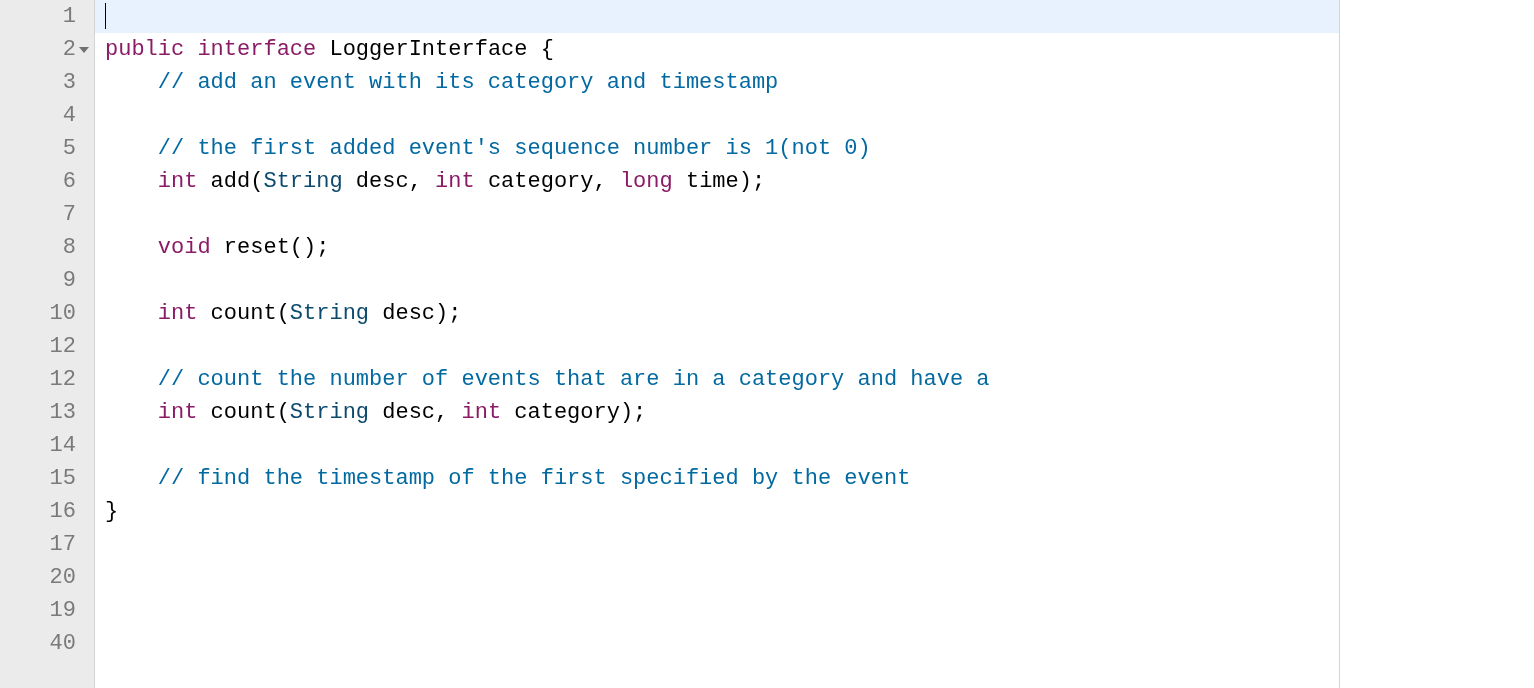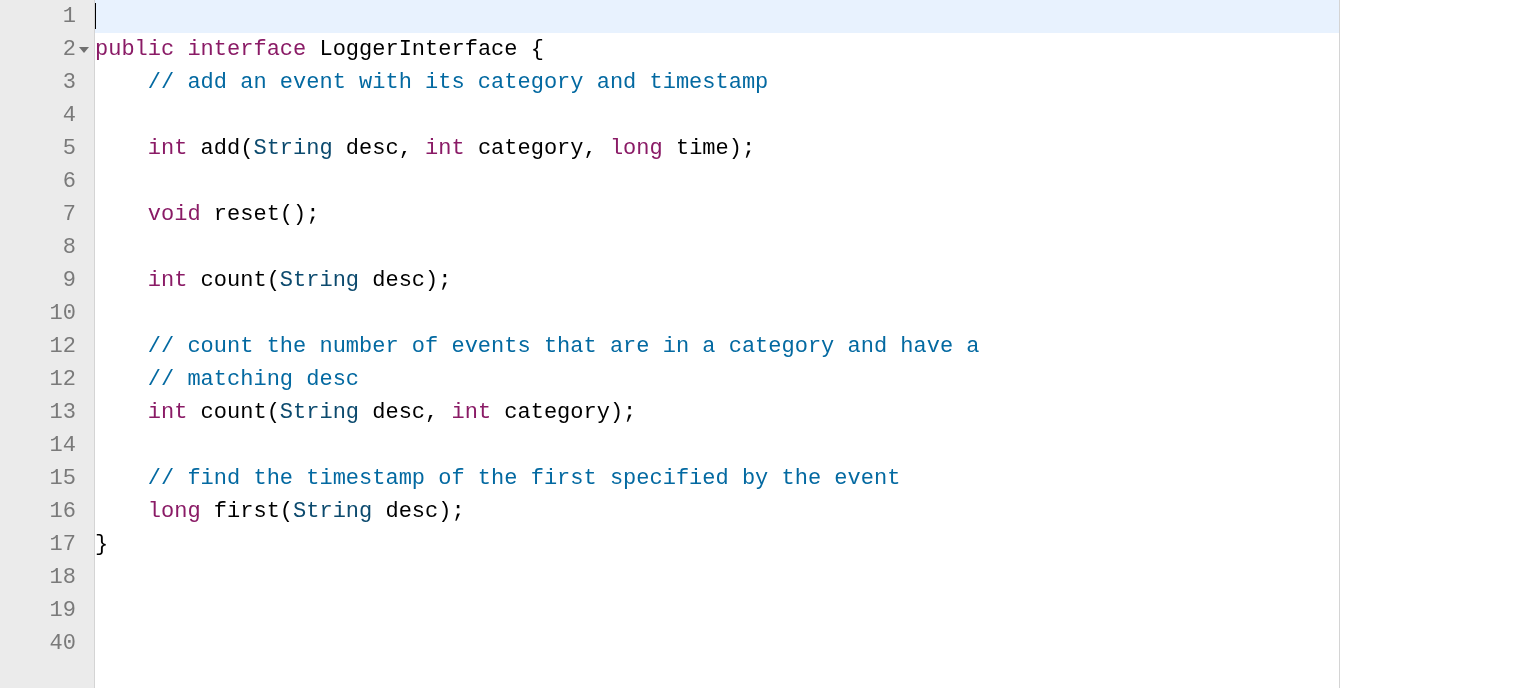--- a/index.html
+++ b/index.html
@@ -45,20 +45,21 @@
     border-left: 1px solid #d4d4d4;
   }
   .code-inner {
     border-right: 1px solid #d4d4d4;
     width: 1245px;
     height: 100%;
   }
   .code-line {
     height: 33px;
     line-height: 33px;
+    padding-left: 10px;
     white-space: pre;
     color: #000000;
   }
   .code-line.active {
     background: #e8f2fe;
   }
   .tok-kw { color: #8a1b66; }
   .tok-type { color: #0c4a6e; }
   .tok-comment { color: #0369a1; }
   .tok-paren { color: #000000; }
@@ -86,38 +87,37 @@
       <div class="gutter-line">8</div>
       <div class="gutter-line">9</div>
       <div class="gutter-line">10</div>
       <div class="gutter-line">12</div>
       <div class="gutter-line">12</div>
       <div class="gutter-line">13</div>
       <div class="gutter-line">14</div>
       <div class="gutter-line">15</div>
       <div class="gutter-line">16</div>
       <div class="gutter-line">17</div>
-      <div class="gutter-line">18</div>
+      <div class="gutter-line">20</div>
       <div class="gutter-line">19</div>
       <div class="gutter-line">40</div>
     </div>
   <div class="code-area">
     <div class="code-inner" id="code-inner">
         <div class="code-line active"><span class="cursor"></span></div>
         <div class="code-line"><span class="tok-kw">public</span><span> </span><span class="tok-kw">interface</span><span> </span><span>LoggerInterface </span><span class="tok-paren">{</span></div>
         <div class="code-line"><span>    </span><span class="tok-comment">// add an event with its category and timestamp</span></div>
         <div class="code-line"><span>    </span></div>
+        <div class="code-line"><span>    </span><span class="tok-comment">// the first added event's sequence number is 1(not 0)</span></div>
         <div class="code-line"><span>    </span><span class="tok-kw">int</span><span> add</span><span class="tok-paren">(</span><span class="tok-type">String</span><span> desc</span><span class="tok-paren">,</span><span> </span><span class="tok-kw">int</span><span> category</span><span class="tok-paren">,</span><span> </span><span class="tok-kw">long</span><span> time</span><span class="tok-paren">);</span></div>
         <div class="code-line"></div>
         <div class="code-line"><span>    </span><span class="tok-kw">void</span><span> reset</span><span class="tok-paren">();</span></div>
         <div class="code-line"></div>
         <div class="code-line"><span>    </span><span class="tok-kw">int</span><span> count</span><span class="tok-paren">(</span><span class="tok-type">String</span><span> desc</span><span class="tok-paren">);</span></div>
         <div class="code-line"></div>
         <div class="code-line"><span>    </span><span class="tok-comment">// count the number of events that are in a category and have a</span></div>
-        <div class="code-line"><span>    </span><span class="tok-comment">// matching desc</span></div>
         <div class="code-line"><span>    </span><span class="tok-kw">int</span><span> count</span><span class="tok-paren">(</span><span class="tok-type">String</span><span> desc</span><span class="tok-paren">,</span><span> </span><span class="tok-kw">int</span><span> category</span><span class="tok-paren">);</span></div>
         <div class="code-line"></div>
         <div class="code-line"><span>    </span><span class="tok-comment">// find the timestamp of the first specified by the event</span></div>
-        <div class="code-line"><span>    </span><span class="tok-kw">long</span><span> first</span><span class="tok-paren">(</span><span class="tok-type">String</span><span> desc</span><span class="tok-paren">);</span></div>
         <div class="code-line"><span class="tok-paren">}</span></div>
       </div>
   </div>
 </div>
 
 </body></html>

